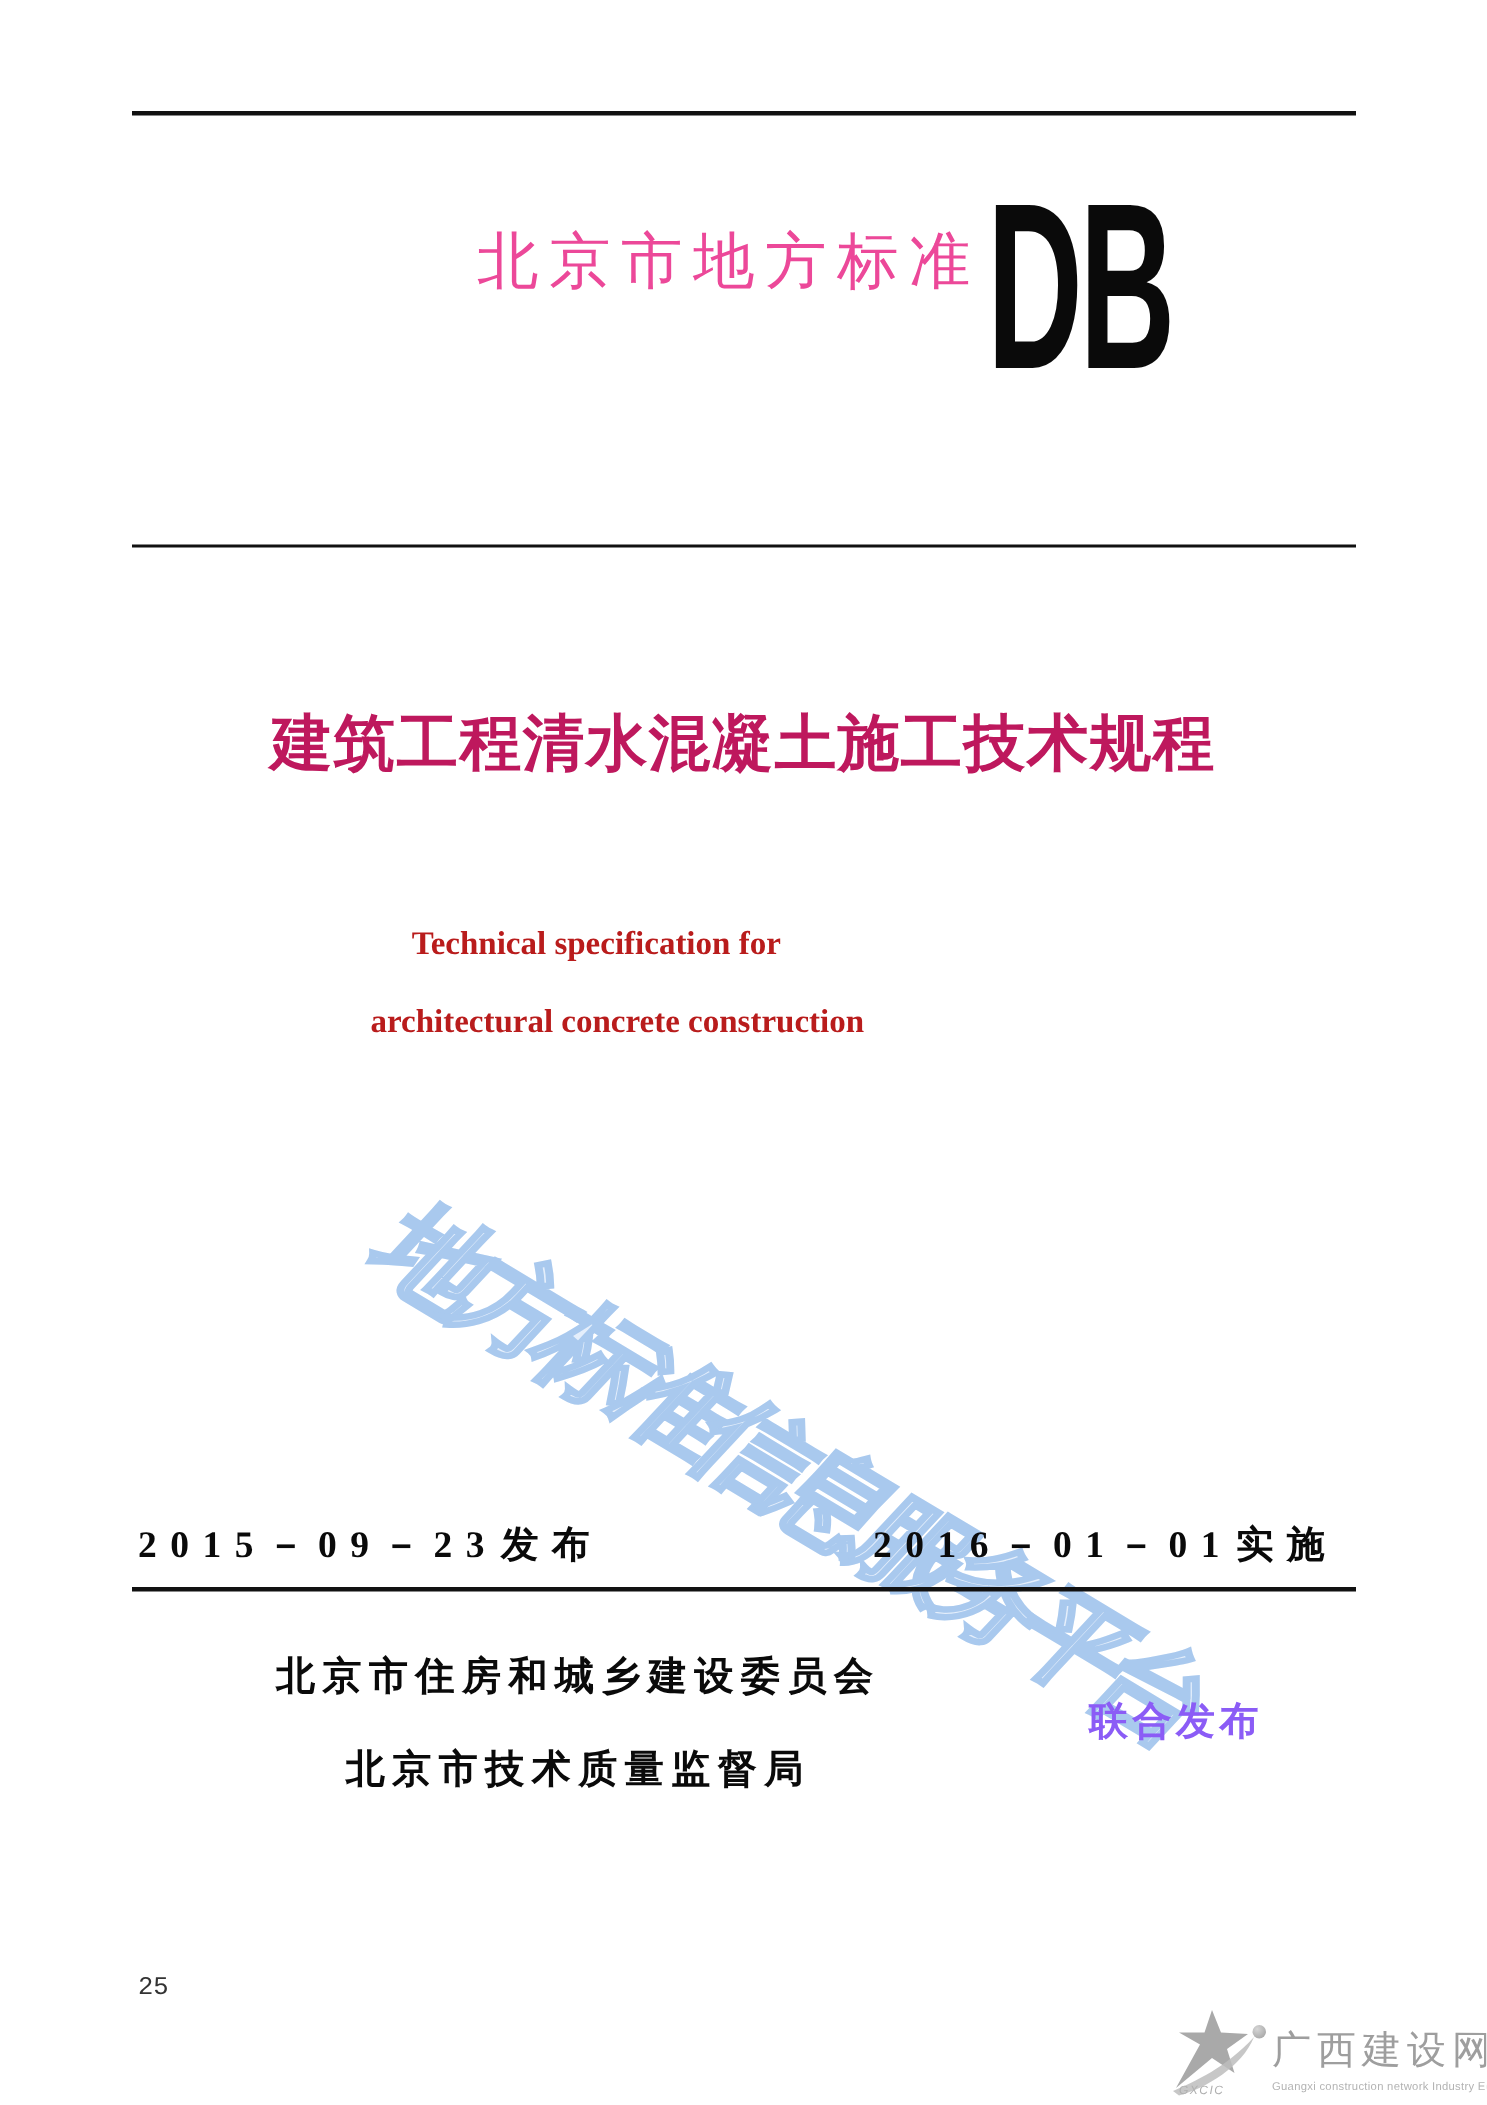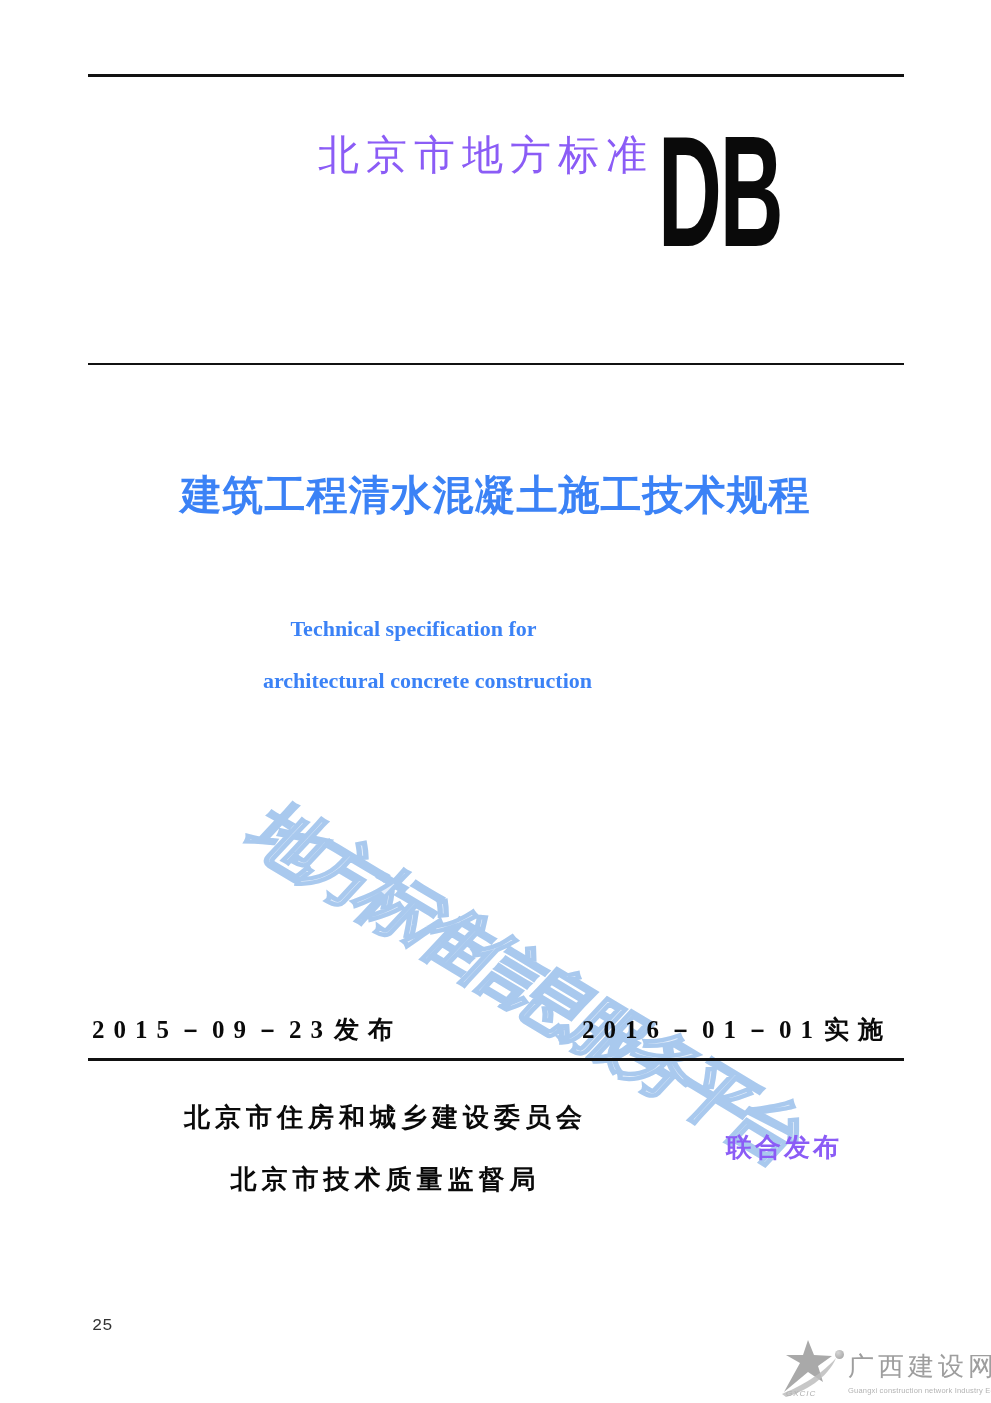--- a/index.html
+++ b/index.html
@@ -15,23 +15,23 @@
   }
 
   .heiti { font-family: "Liberation Sans", sans-serif; }
 
   .rule { position: absolute; background: #111111; }
   .rule-top    { left: 88px; top: 74px;   width: 816px; height: 3px; }
   .rule-mid    { left: 88px; top: 363px;  width: 816px; height: 2px; }
   .rule-bottom { left: 88px; top: 1058px; width: 816px; height: 3px; }
 
   .brand-name {
-    position: absolute; left: 318px; top: 128px;
+    position: absolute; left: 318px; top: 147px;
     font-size: 41px; font-weight: 500; letter-spacing: 7px;
-    color: #8b5cf6; white-space: nowrap;
+    color: #ec4899; white-space: nowrap;
   }
   .db-logo {
     position: absolute; left: 658px; top: 112px;
     font-size: 158px; font-weight: 700; line-height: 1;
     letter-spacing: -4px; color: #0a0a0a;
     transform: scaleX(0.56); transform-origin: left top;
     white-space: nowrap;
   }
 
   .codes {
@@ -39,27 +39,27 @@
     font-size: 20px; font-weight: 700; color: #111;
     letter-spacing: 0.5px;
   }
   .code-row { line-height: 30px; white-space: nowrap; }
   .code-row + .code-row { margin-top: 14px; }
   .code-value { font-family: "Liberation Serif", serif; }
 
   .main-title {
     position: absolute; left: 0; top: 468px; width: 991px;
     text-align: center; font-size: 41px; font-weight: 700;
-    letter-spacing: 1px; color: #3b82f6;
+    letter-spacing: 1px; color: #be185d;
   }
 
   .en-title {
-    position: absolute; left: 16px; width: 795px; text-align: center;
+    position: absolute; left: 0; width: 795px; text-align: center;
     font-family: "Liberation Serif", serif; font-weight: 700;
-    font-size: 22px; color: #3b82f6;
+    font-size: 22px; color: #b91c1c;
   }
   .en-line1 { top: 616px; }
   .en-line2 { top: 668px; padding-left: 28px; }
 
   .watermark {
     position: absolute; left: 286px; top: 796px;
     font-size: 72px; font-weight: 700; letter-spacing: -10px;
     white-space: nowrap; line-height: 1;
     color: #e4eefb;
     -webkit-text-stroke: 2.5px #a9c9ee;

